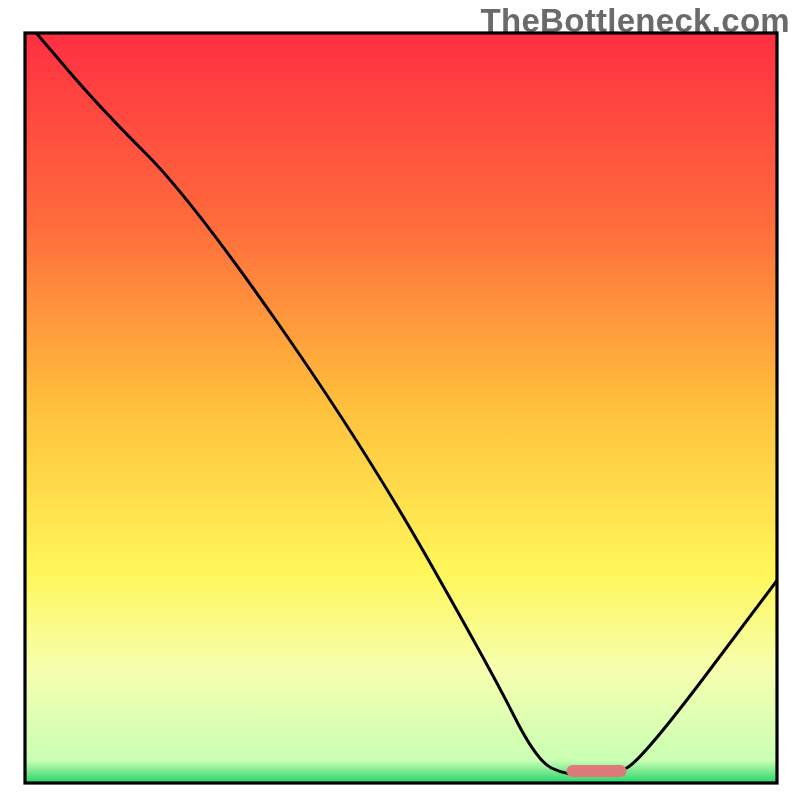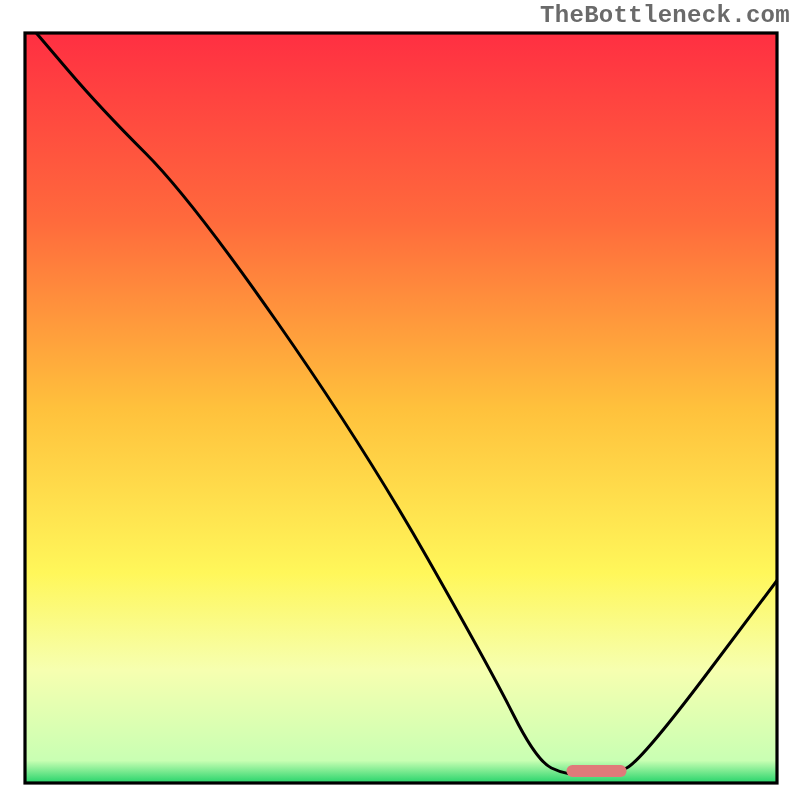--- a/index.html
+++ b/index.html
@@ -12,22 +12,22 @@
   }
   .frame {
     position: relative;
     width: 800px;
     height: 800px;
   }
   .watermark {
     position: absolute;
     top: 2px;
     right: 10px;
-    font-family: Liberation Mono, monospace;
-    font-size: 24px;
+    font-family: Liberation Sans, sans-serif;
+    font-size: 33px;
     font-weight: 600;
     color: #6a6a6a;
     letter-spacing: 0.3px;
   }
   svg.chart {
     position: absolute;
     left: 0;
     top: 0;
     width: 800px;
     height: 800px;

